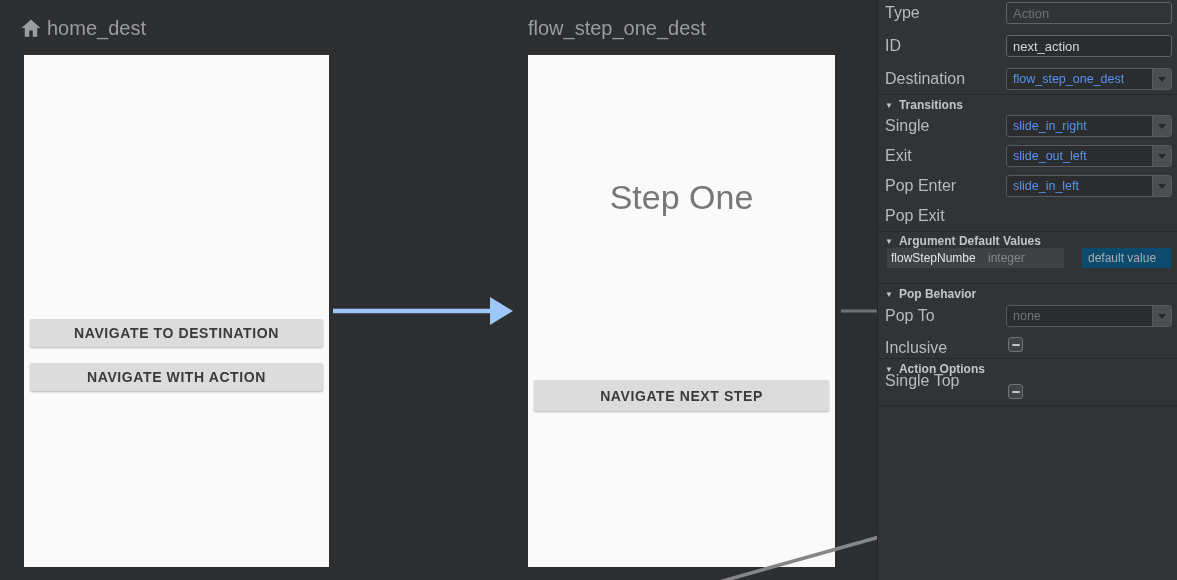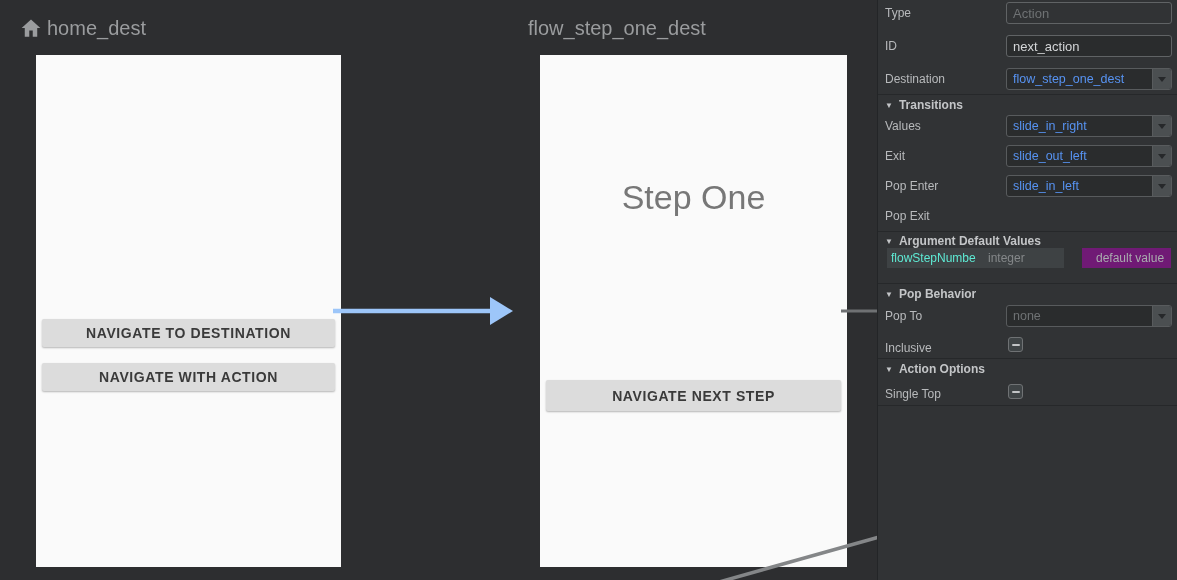--- a/index.html
+++ b/index.html
@@ -13,21 +13,21 @@
 
   
   .canvas { position:absolute; left:0; top:0; width:877px; height:580px; background:#2d2e30; }
   .edges  { position:absolute; left:0; top:0; width:877px; height:580px; pointer-events:none; z-index:6; }
 
   .dest-header { position:absolute; height:40px; display:flex; align-items:center; gap:5px; color:#9a9c9e; font-size:20px; }
   .dest-header.home  { left:20px; top:8px; }
   .dest-header.step1 { left:528px; top:8px; }
   .home-glyph { width:22px; height:22px; fill:#9a9c9e; }
 
-  .screen { position:absolute; background:#fafafa; z-index:2;margin-left:12px; }
+  .screen { position:absolute; background:#fafafa; z-index:2; }
   .screen.home  { left:24px;  top:55px; width:305px; height:512px; }
   .screen.step1 { left:528px; top:55px; width:307px; height:512px; }
 
   .screen-title { position:absolute; left:0; right:0; text-align:center; color:#777777; font-size:34px; font-weight:400; }
   .screen.home  .screen-title { top:237px; }
   .screen.step1 .screen-title { top:123px; }
 
   .abtn {
     position:absolute; left:6px; right:6px; height:28px;
     background:#dcdcdc; border-radius:2px;
@@ -38,21 +38,21 @@
   .abtn.b1 { top:264px; }
   .abtn.b2 { top:308px; }
   .abtn.b3 { top:325px; height:31px; }
 
   
   .panel {
     position:absolute; left:877px; top:0; width:300px; height:580px;
     background:#313335; border-left:1px solid #232527; font-size:12px;
   }
   .prow { position:absolute; left:7px; right:5px; height:22px; display:flex; align-items:center; }
-  .plabel { flex:0 0 121px; color:#b8babc; font-size:12px; }
+  .plabel { flex:0 0 121px; color:#b8babc; font-size:16px; }
   .pfieldwrap { flex:1; height:22px; position:relative; }
 
   input.pfield {
     width:100%; height:22px; border:1px solid #606365; border-radius:3px;
     background:#2a2c2d; color:#d4d6d8; font-size:13px; padding:0 6px;
     font-family:"Liberation Sans", sans-serif; outline:none;
   }
   input.pfield::placeholder { color:#6f7274; opacity:1; }
   input.pfield.ghost { background:transparent; }
 
@@ -71,23 +71,23 @@
   .combo .tri { width:0; height:0; border-left:4px solid transparent; border-right:4px solid transparent; border-top:5px solid #26282a; }
 
   .phead { position:absolute; left:7px; right:5px; height:16px; display:flex; align-items:center; gap:6px;
            color:#c3c5c7; font-weight:bold; font-size:12px; }
   .phead .tri { font-size:8px; color:#c3c5c7; }
 
   .psep { position:absolute; left:0; right:0; height:1px; background:#26282a; }
 
   .argcell { position:absolute; height:20px; display:flex; align-items:center; padding-left:4px;
              font-size:12px; overflow:hidden; white-space:nowrap; }
-  .argcell.namecell { left:9px;  width:95px; background:#3e4244; color:#5eead4; }
+  .argcell.namecell { left:9px;  width:95px; background:#3e4244; color:#e5e5e5; }
   .argcell.typecell { left:102px; width:84px; background:#3e4244; color:#85888a; padding-left:8px; }
-  .argcell.valcell  { left:204px; width:89px; background:#701a75; color:#a9acae; padding-left:14px; }
+  .argcell.valcell  { left:204px; width:89px; background:#0c4a6e; color:#a9acae; padding-left:6px; }
 
   .checkbox {
     position:absolute; left:130px; width:15px; height:15px;
     background:#3f4446; border:1px solid #6f7274; border-radius:3px;
     display:flex; align-items:center; justify-content:center;
   }
   .checkbox .dash { width:8px; height:2px; background:#c2c4c6; border-radius:1px; }
 </style>
 </head>
 <body>
@@ -152,21 +152,21 @@
   </div>
 
   <div class="psep" style="top:94px"></div>
 
   <div class="phead" style="top:97px">
     <span class="tri">▼</span>
     <span>Transitions</span>
   </div>
 
   <div class="prow" style="top:115px">
-    <span class="plabel">Values</span>
+    <span class="plabel">Single</span>
     <span class="pfieldwrap">
       <span class="combo blue">
         <span class="val">slide_in_right</span>
         <span class="arrowbtn">
             <span class="tri"></span>
           </span>
       </span>
     </span>
   </div>
 
@@ -235,21 +235,21 @@
     <span class="dash"></span>
   </div>
 
   <div class="psep" style="top:358px"></div>
 
   <div class="phead" style="top:361px">
     <span class="tri">▼</span>
     <span>Action Options</span>
   </div>
 
-  <div class="prow" style="top:383px">
+  <div class="prow" style="top:370px">
     <span class="plabel">Single Top</span>
   </div>
   <div class="checkbox" style="top:384px">
     <span class="dash"></span>
   </div>
 
   <div class="psep" style="top:405px"></div>
 
 </aside>
 

